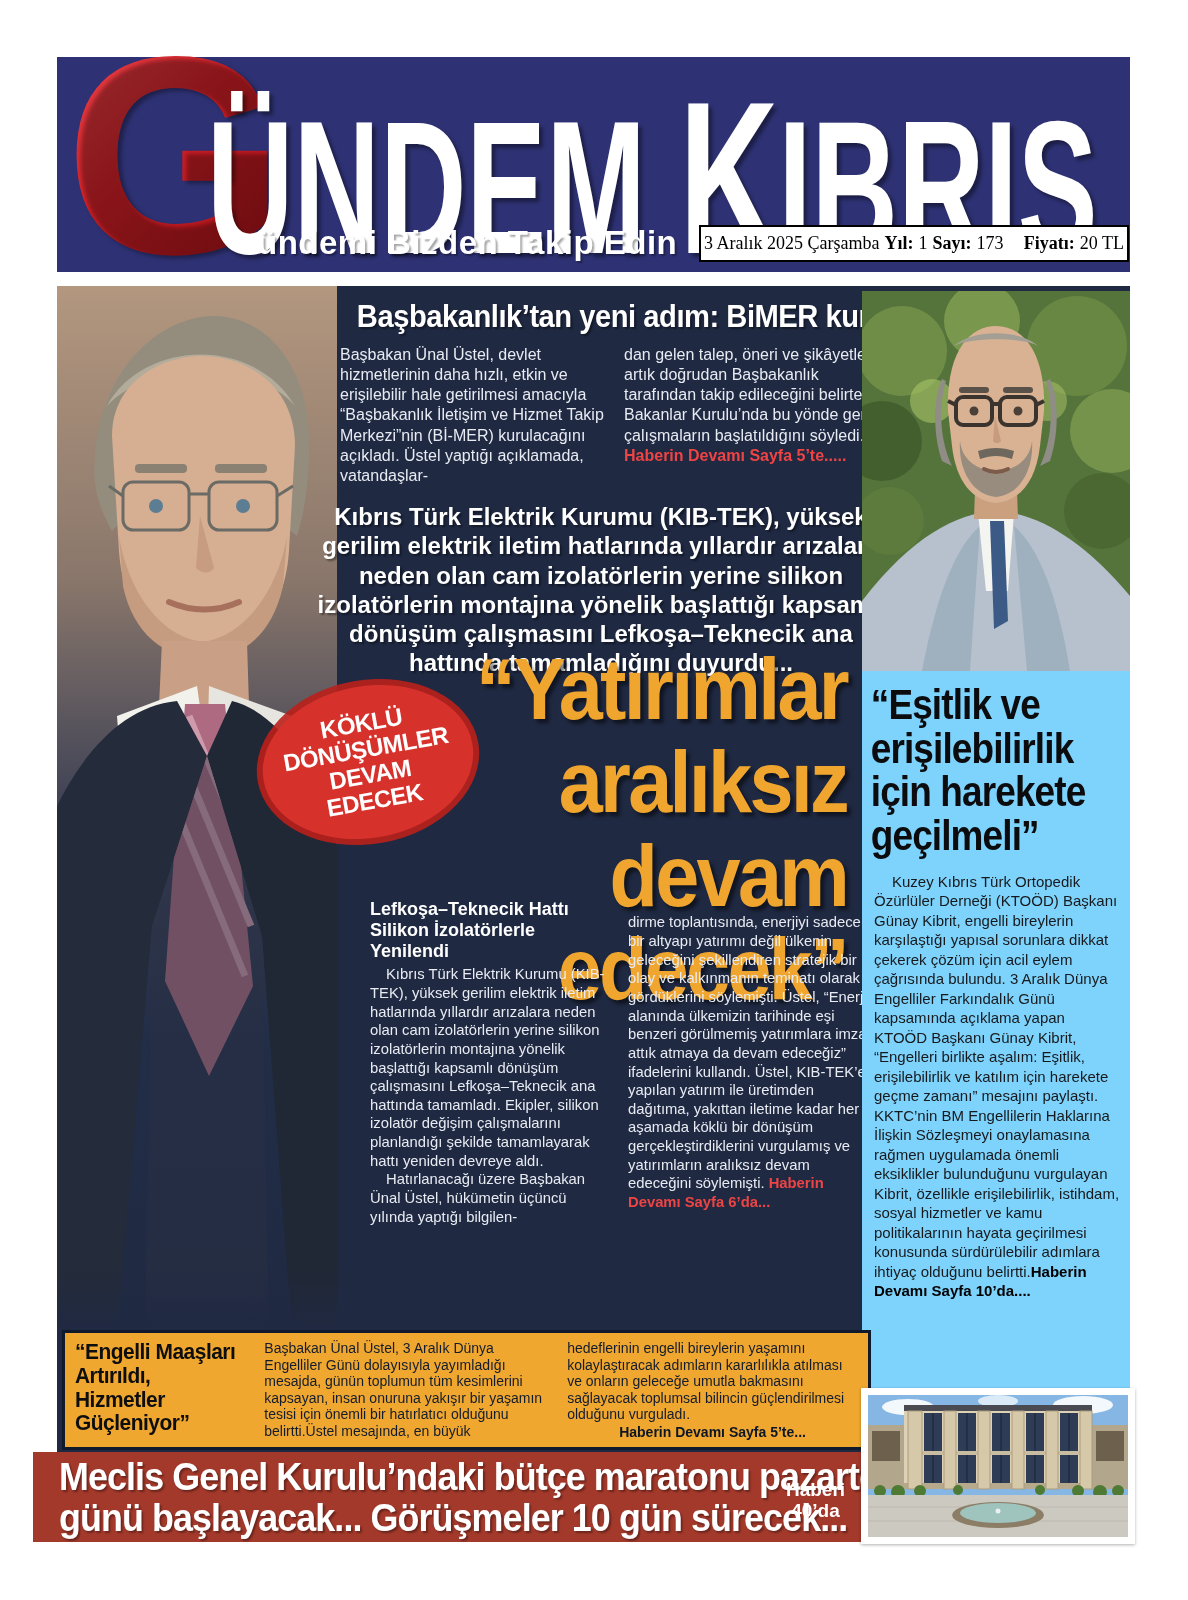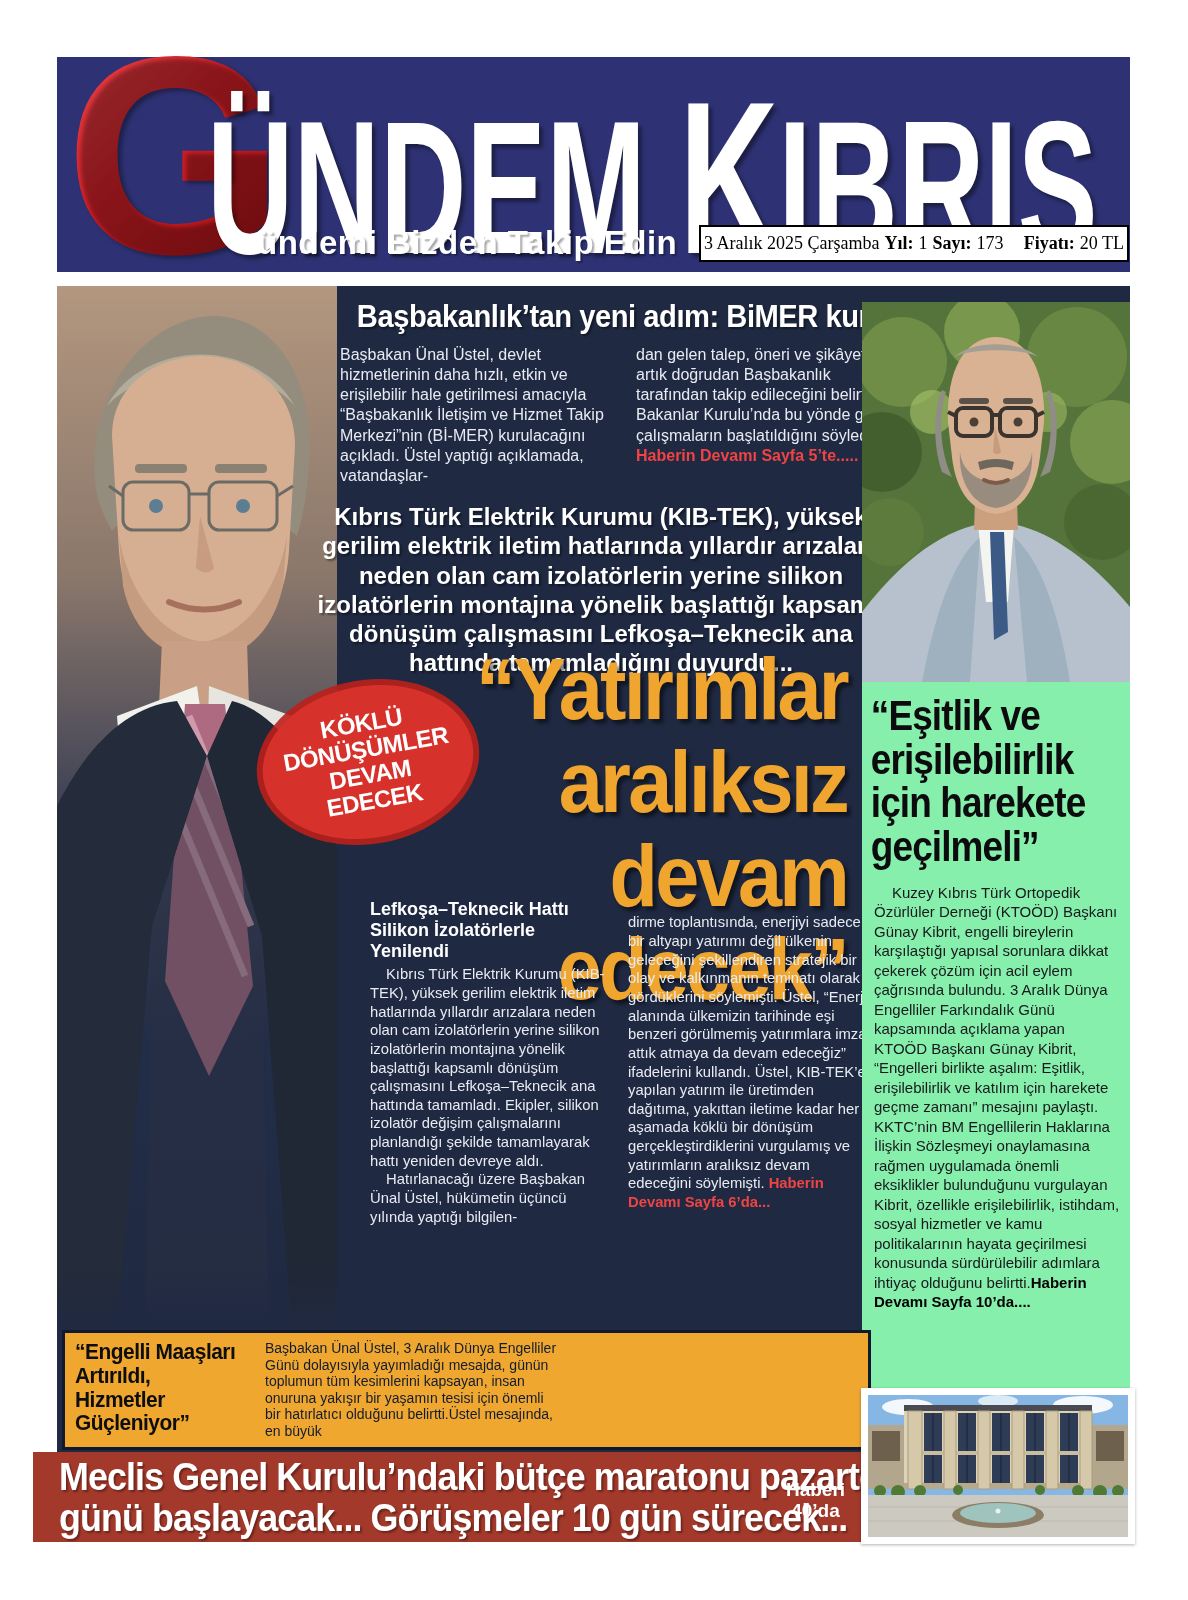--- a/index.html
+++ b/index.html
@@ -23,29 +23,29 @@
   .datebox{position:absolute;left:642px;top:168px;width:420px;height:33px;background:#fff;
            border:2px solid #000;display:flex;align-items:center;gap:5px;padding:0 3px;
            font-family:"Liberation Serif","DejaVu Serif",serif;font-size:18px;color:#000;white-space:nowrap;}
   .datebox b{font-weight:bold;}
   .datebox .spacer{flex:1;}
 
   
   .main{position:absolute;left:57px;top:286px;width:1073px;height:1176px;background:#1f2942;z-index:1;}
 
   .photo-left{position:absolute;left:0;top:0;width:280px;height:1045px;}
-  .photo-right-panel{position:absolute;left:805px;top:16px;width:268px;height:1176px;background:#86efac;}
+  .photo-right-panel{position:absolute;left:805px;top:5px;width:268px;height:1176px;background:#7dd3fc;}
   .photo-right{display:block;width:268px;height:380px;}
 
   
   .top-article{position:absolute;left:283px;top:13px;width:562px;}
   .top-title{font-size:31px;font-weight:bold;color:#fff;text-align:center;letter-spacing:-.5px;
              transform:scaleX(.94);transform-origin:center;white-space:nowrap;
              text-shadow:2px 2px 2px rgba(0,0,0,.4);}
-  .top-cols{display:flex;gap:18px;margin-top:10px;justify-content:space-between;}
+  .top-cols{display:flex;gap:18px;margin-top:10px;}
   .top-col{width:266px;font-size:16px;line-height:1.26;color:#e8ebf2;}
   .cont-bold{font-weight:bold;color:#ef4444;}
 
   
   .deck{position:absolute;left:248px;top:216px;width:592px;font-size:24px;font-weight:bold;
         color:#fff;text-align:center;line-height:1.22;text-shadow:2px 2px 2px rgba(0,0,0,.4);}
 
   
   .big-headline{position:absolute;left:185px;top:356px;width:605px;text-align:right;color:#f0a62e;
                 font-weight:bold;text-shadow:4px 4px 4px rgba(0,0,0,.5);}
@@ -244,20 +244,24 @@
         <path d="M116,160 C128,156 140,156 152,160 L150,168 C138,164 130,164 118,168 Z" fill="#6e675d"></path>
         <path d="M122,178 C130,182 138,182 146,178" stroke="#7c5b4a" stroke-width="4" fill="none" stroke-linecap="round"></path>
       </svg>
       <div class="right-headline">“Eşitlik ve erişilebilirlik için harekete geçilmeli”</div>
       <div class="right-body"><span>Kuzey Kıbrıs Türk Ortopedik Özürlüler Derneği (KTOÖD) Başkanı Günay Kibrit, engelli bireylerin karşılaştığı yapısal sorunlara dikkat çekerek çözüm için acil eylem çağrısında bulundu. 3 Aralık Dünya Engelliler Farkındalık Günü kapsamında açıklama yapan KTOÖD Başkanı Günay Kibrit, “Engelleri birlikte aşalım: Eşitlik, erişilebilirlik ve katılım için harekete geçme zamanı” mesajını paylaştı. KKTC’nin BM Engellilerin Haklarına İlişkin Sözleşmeyi onaylamasına rağmen uygulamada önemli eksiklikler bulunduğunu vurgulayan Kibrit, özellikle erişilebilirlik, istihdam, sosyal hizmetler ve kamu politikalarının hayata geçirilmesi konusunda sürdürülebilir adımlara ihtiyaç olduğunu belirtti.</span><span class="cont-bold">Haberin Devamı Sayfa 10’da....</span></div>
     </div>
 
     <div class="bottom-box">
       <div class="box-title">“Engelli Maaşları Artırıldı, Hizmetler Güçleniyor”</div>
       <div class="box-col indent">Başbakan Ünal Üstel, 3 Aralık Dünya Engelliler Günü dolayısıyla yayımladığı mesajda, günün toplumun tüm kesimlerini kapsayan, insan onuruna yakışır bir yaşamın tesisi için önemli bir hatırlatıcı olduğunu belirtti.Üstel mesajında, en büyük</div>
+      <div class="box-col">
+        <span>hedeflerinin engelli bireylerin yaşamını kolaylaştıracak adımların kararlılıkla atılması ve onların geleceğe umutla bakmasını sağlayacak toplumsal bilincin güçlendirilmesi olduğunu vurguladı.</span>
+        <div class="box-cont">Haberin Devamı Sayfa 5’te...</div>
+      </div>
     </div>
   </div>
 
   <div class="band">
     <div class="band-lines">
       <span>Meclis Genel Kurulu’ndaki bütçe maratonu pazartesi</span>
       <span>günü başlayacak... Görüşmeler 10 gün sürecek...</span>
     </div>
     <div class="band-ref">
       <div>Haberi</div>

